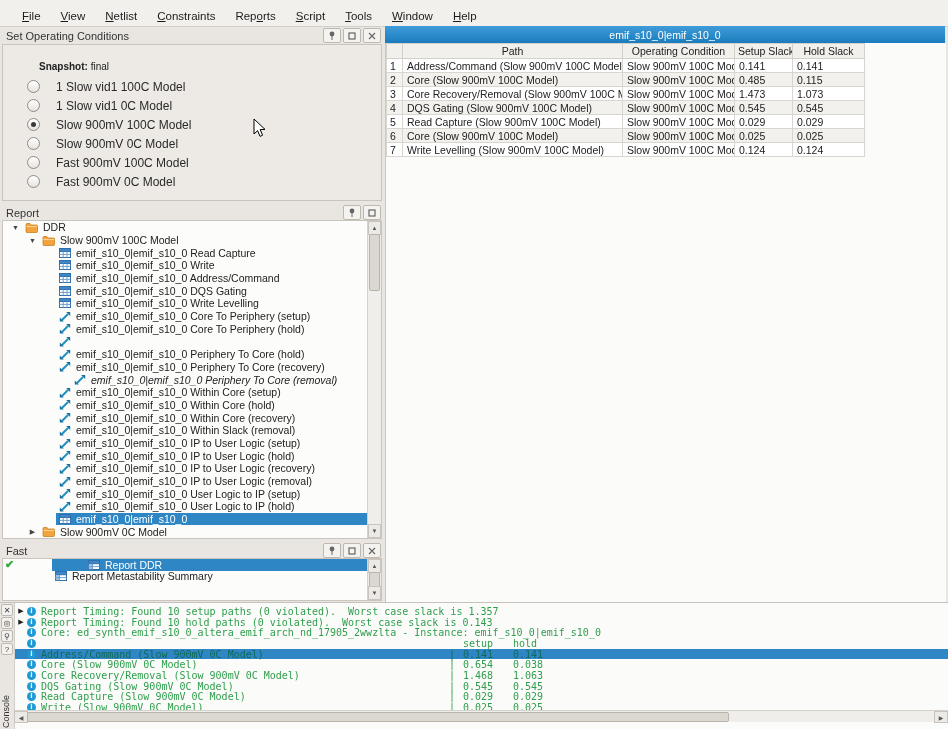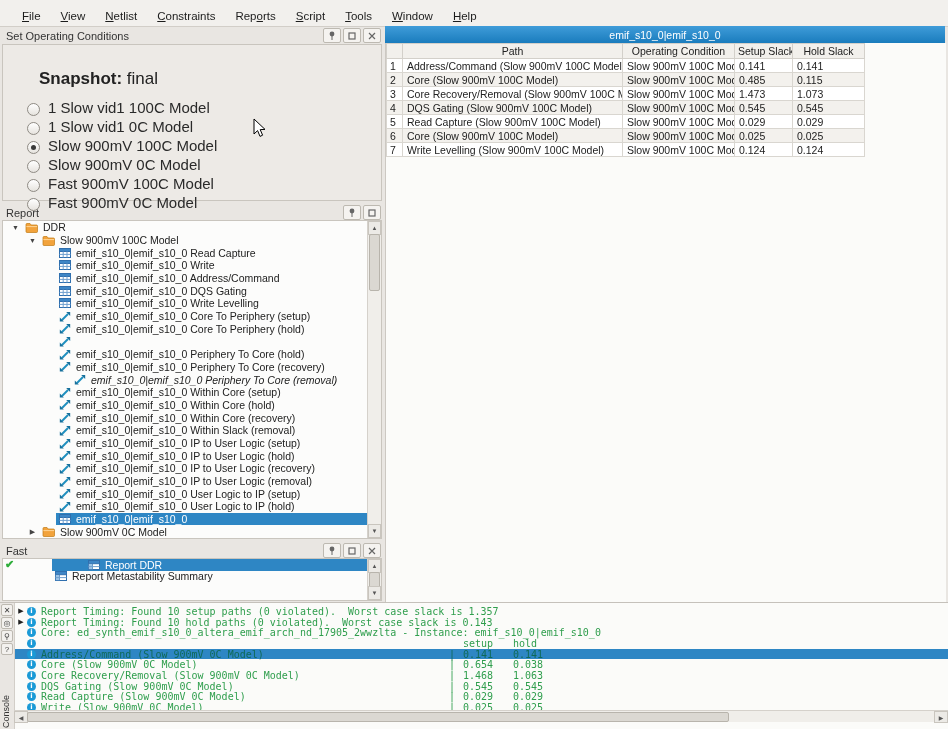--- a/index.html
+++ b/index.html
@@ -9,23 +9,23 @@
   .menu-item{padding:4px 10px;font-size:11.5px;color:#1c1c1c;cursor:default;}
   .menu-item u{text-decoration:underline;}
   
   .panel{position:absolute;left:0;width:384px;}
   .panel-header{height:17px;display:flex;align-items:center;padding:1px 3px 0 6px;font-size:11px;color:#333;}
   .panel-title{flex:1;}
   .hdr-btn{width:16px;height:13px;border:1px solid #bdb9b1;border-radius:2px;background:#f5f3f0;display:flex;align-items:center;justify-content:center;margin-left:2px;color:#555;}
   .hdr-btn svg{display:block;}
   
   .oc-body{position:absolute;top:18px;left:2px;right:2px;bottom:2px;background:#edeae6;border:1px solid #c9c5be;}
-  .snapshot{margin:24px 0 8px 36px;font-size:17px;color:#222;}
+  .snapshot{margin:16px 0 8px 36px;font-size:10px;color:#222;}
   .snapshot b{font-weight:bold;}
-  .radio-row{display:flex;align-items:flex-end;height:19px;padding-left:24px;font-size:15px;color:#2a2a2a;}
+  .radio-row{display:flex;align-items:flex-start;height:19px;padding-left:24px;font-size:12px;color:#2a2a2a;gap:8px;}
   .radio{width:11px;height:11px;border-radius:50%;border:1px solid #8f8b84;background:linear-gradient(#ffffff,#e6e3de);margin-right:8px;position:relative;flex:none;}
   .radio.sel::after{content:"";position:absolute;inset:3px;border-radius:50%;background:#3a3a3a;}
   
   .tree-wrap{position:absolute;top:17px;left:2px;right:2px;bottom:1px;background:#fcfcfb;border:1px solid #c9c5be;overflow:hidden;}
   .tree-row{display:flex;align-items:center;height:12.7px;font-size:10.5px;color:#222;white-space:nowrap;}
   .expander{width:13px;flex:none;font-size:7px;color:#444;text-align:center;}
   .row-content{display:flex;align-items:center;gap:5px;padding:0 3px;flex:1;min-width:0;}
   .tree-row.selected .row-content{background:var(--sel);color:#fff;}
   .ticon{flex:none;display:flex;}
   

